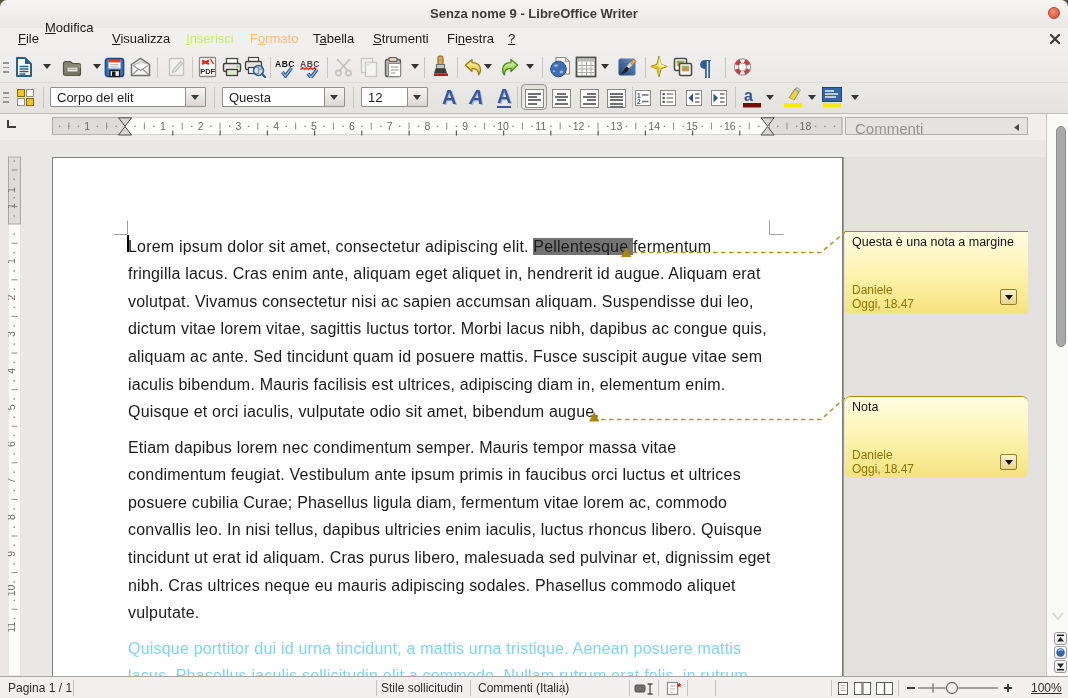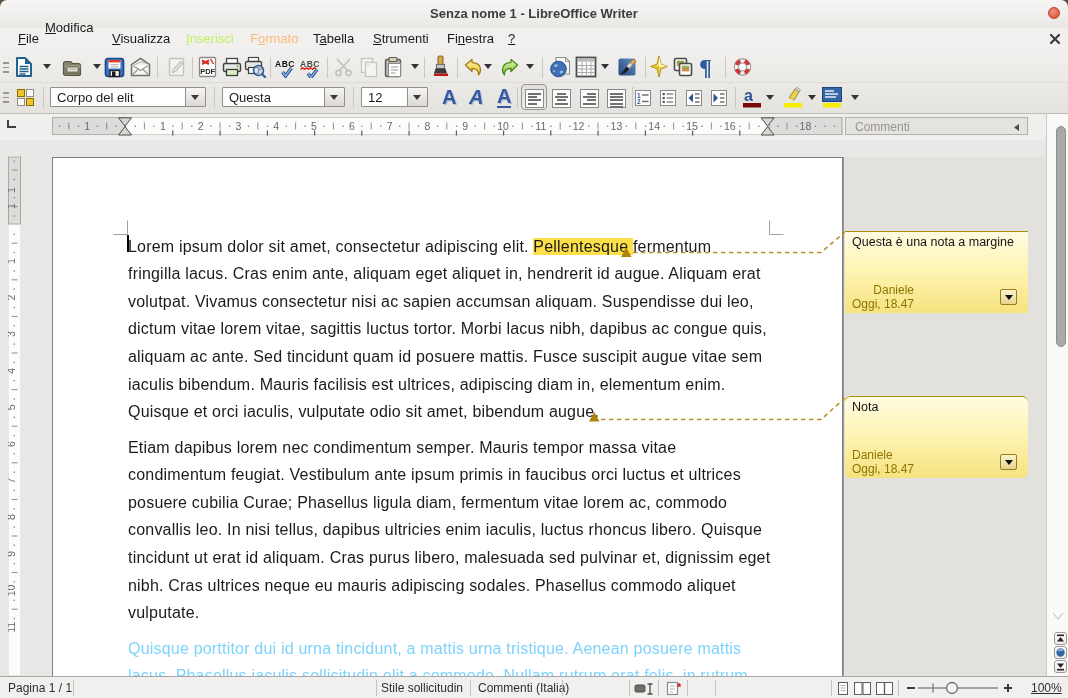--- a/index.html
+++ b/index.html
@@ -19,21 +19,21 @@
 .note .a{position:absolute;left:7px;top:52px;font-size:12px;line-height:13.5px;color:#8f7500;}
 .note .b{position:absolute;right:11px;bottom:8px;width:17px;height:16px;border:1px solid #9a7d1e;border-radius:2px;background:linear-gradient(#faf3cd,#e8d48e);box-sizing:border-box;}
 .note .b:after{content:"";position:absolute;left:3.5px;top:5px;width:0;height:0;border-left:4.5px solid transparent;border-right:4.5px solid transparent;border-top:5px solid #111;}
 .st{position:absolute;top:0;font-size:12px;color:#2e2e2e;line-height:22px;}
 .ssep{position:absolute;top:3px;width:1px;height:16px;background:#c5c3c0;}
 </style></head><body>
 
 <div class="abs" style="left:0;top:0;width:1068px;height:28px;
 background:linear-gradient(#f7f6f4,#eae8e5);border-radius:7px 7px 0 0;"></div>
 <div class="abs" style="left:0;top:0;width:1068px;height:28px;text-align:center;
-font-size:13px;font-weight:bold;color:#3d3d3d;line-height:27px;">Senza nome 1 - LibreOffice Writer</div>
+font-size:13px;font-weight:bold;color:#3d3d3d;line-height:27px;">Senza nome 9 - LibreOffice Writer</div>
 <div class="abs" style="left:1048px;top:7px;width:12px;height:12px;border-radius:50%;
 background:radial-gradient(circle at 40% 35%,#f0937e,#e25b3f 70%);border:1px solid #b5422b;box-sizing:border-box;"></div>
 
 <div class="abs" style="left:0;top:28px;width:1068px;height:24px;background:#f1f0ee;"></div>
 <div class="abs" style="left:18px;top:31px;font-size:13px;color:#1a1a1a;"><u>F</u>ile</div>
 <div class="abs" style="left:45px;top:20px;font-size:13px;color:#1a1a1a;"><u>M</u>odifica</div>
 <div class="abs" style="left:112px;top:31px;font-size:13px;color:#1a1a1a;"><u>V</u>isualizza</div>
 <div class="abs" style="left:186px;top:31px;font-size:13px;color:#bef264;"><u>I</u>nserisci</div>
 <div class="abs" style="left:250px;top:31px;font-size:13px;color:#fdba74;">F<u>o</u>rmato</div>
 <div class="abs" style="left:313px;top:31px;font-size:13px;color:#1a1a1a;">T<u>a</u>bella</div>
@@ -420,21 +420,21 @@
     <rect x="592.8" y="13.5" width="1.2" height="5" fill="#5a5a5a"></rect>
     <rect x="640.0" y="13.5" width="1.2" height="5" fill="#5a5a5a"></rect>
     <rect x="687.2" y="13.5" width="1.2" height="5" fill="#5a5a5a"></rect>
     <path d="M66.5 0.8 h13 l-6.5 8.4 z" fill="#d8d6d3" stroke="#4c4c4c" stroke-width="1"></path>
     <path d="M66.5 18 h13 l-6.5 -8.4 z" fill="#d8d6d3" stroke="#4c4c4c" stroke-width="1"></path>
     <path d="M709.1 0.8 h13 l-6.5 8.4 z" fill="#d8d6d3" stroke="#4c4c4c" stroke-width="1"></path>
     <path d="M709.1 18 h13 l-6.5 -8.4 z" fill="#d8d6d3" stroke="#4c4c4c" stroke-width="1"></path>
   </svg>
 <div class="abs" style="left:845px;top:117px;width:183px;height:18px;background:#e5e3e0;
 border:1px solid #b2b0ad;box-sizing:border-box;">
-<span style="position:absolute;left:9px;top:2px;font-size:12px;color:#96948f;">Commenti</span>
+<span style="position:absolute;left:9px;top:2px;font-size:15px;color:#96948f;">Commenti</span>
 <svg style="position:absolute;right:8px;top:5.5px;" width="5" height="7">
       <path d="M5 0 L5 7 L0 3.5 Z" fill="#4a4a4a"></path>
     </svg>
 </div>
 <div class="abs" style="left:0;top:140px;width:1068px;height:536px;background:#e9e8e6;overflow:hidden;">
 <svg class="abs" style="left:8px;top:15px;" width="13" height="521">
       <rect x="0" y="0" width="13" height="521" fill="#fcfcfb" stroke="#b9b7b4" stroke-width="0.6"></rect>
       <rect x="0.5" y="2" width="12" height="67" fill="#dddcda" stroke="#a9a7a4"></rect>
       <text x="0" y="0" font-size="10.5" fill="#686868" text-anchor="middle" font-family="Liberation Sans" transform="translate(6.5 51.10000000000001) rotate(-90)">1</text>
       <text x="0" y="0" font-size="10.5" fill="#686868" text-anchor="middle" font-family="Liberation Sans" transform="translate(6.5 35) rotate(-90)">1</text>
@@ -490,21 +490,21 @@
       <rect x="5.6" y="5.4" width="1.4" height="1.4" fill="#8a8a8a"></rect>
     </svg>
 <div class="abs" style="left:52px;top:17px;width:791px;height:520px;background:#fff;border:1px solid #7f7f7f;border-bottom:none;box-sizing:border-box;"></div>
 <div class="abs" style="left:843px;top:17px;width:203px;height:519px;background:#e2e1de;border-left:1px solid #9c9a96;box-sizing:border-box;"></div>
 </div>
 <svg class="abs" style="left:100px;top:218px;" width="700" height="20">
 <path d="M27.5 2.5 V16.5 M13.5 16.5 H27.5" stroke="#a0a0a0" stroke-width="1" fill="none"></path>
 <path d="M669.5 2.5 V16.5 M669.5 16.5 H683.5" stroke="#a0a0a0" stroke-width="1" fill="none"></path>
 </svg>
 <div class="abs" style="left:127px;top:235px;width:2px;height:17px;background:#000;"></div>
-<div class="abs" style="left:128px;top:232.7px;font-size:16px;line-height:27.6px;color:#1b1b1b;white-space:nowrap;letter-spacing:0.2px;">Lorem ipsum dolor sit amet, consectetur adipiscing elit. <span style="background:#fde047;margin-top:8px;">Pellentesque </span>fermentum<br>
+<div class="abs" style="left:128px;top:232.7px;font-size:16px;line-height:27.6px;color:#1b1b1b;white-space:nowrap;letter-spacing:0.2px;">Lorem ipsum dolor sit amet, consectetur adipiscing elit. <span style="background:#737373;margin-top:8px;">Pellentesque </span>fermentum<br>
 fringilla lacus. Cras enim ante, aliquam eget aliquet in, hendrerit id augue. Aliquam erat<br>
 volutpat. Vivamus consectetur nisi ac sapien accumsan aliquam. Suspendisse dui leo,<br>
 dictum vitae lorem vitae, sagittis luctus tortor. Morbi lacus nibh, dapibus ac congue quis,<br>
 aliquam ac ante. Sed tincidunt quam id posuere mattis. Fusce suscipit augue vitae sem<br>
 iaculis bibendum. Mauris facilisis est ultrices, adipiscing diam in, elementum enim.<br>
 Quisque et orci iaculis, vulputate odio sit amet, bibendum augue.</div>
 <div class="abs" style="left:128px;top:433.7px;font-size:16px;line-height:27.6px;color:#1b1b1b;white-space:nowrap;letter-spacing:0.2px;">Etiam dapibus lorem nec condimentum semper. Mauris tempor massa vitae<br>
 condimentum feugiat. Vestibulum ante ipsum primis in faucibus orci luctus et ultrices<br>
 posuere cubilia Curae; Phasellus ligula diam, fermentum vitae lorem ac, commodo<br>
 convallis leo. In nisi tellus, dapibus ultricies enim iaculis, luctus rhoncus libero. Quisque<br>
@@ -512,21 +512,21 @@
 nibh. Cras ultrices neque eu mauris adipiscing sodales. Phasellus commodo aliquet<br>
 vulputate.</div>
 <div class="abs" style="left:128px;top:634.7px;font-size:16px;line-height:27.6px;color:#7dd3fc;white-space:nowrap;letter-spacing:0.2px;height:44px;overflow:hidden;">Quisque porttitor dui id urna tincidunt, a mattis urna tristique. Aenean posuere mattis<br>
 lacus. Phasellus iaculis sollicitudin elit a commodo. Nullam rutrum erat felis, in rutrum</div>
 <svg class="abs" style="left:0;top:140px;" width="1068px" height="536">
 <path d="M621 117 h10.5 l-5.2 -9.5 z" fill="#ad830b"></path>
 <path d="M633 112.5 H821 L845 92" fill="none" stroke="#b8922a" stroke-width="1.6" stroke-dasharray="4.5,3.5"></path>
 <path d="M589 281.5 h10.5 l-5.2 -9.5 z" fill="#ad830b"></path>
 <path d="M601 279.5 H821 L845 258" fill="none" stroke="#b8922a" stroke-width="1.6" stroke-dasharray="4.5,3.5"></path>
 </svg>
-<div class="note" style="top:231px;text-align:right;">
+<div class="note" style="top:231px;">
 <div class="t">Questa è una nota a margine</div>
 <div class="a">Daniele<br>Oggi, 18.47</div>
     <div class="b"></div>
   </div>
 <div class="note" style="top:396px;border-radius:6px;">
 <div class="t">Nota</div>
 <div class="a">Daniele<br>Oggi, 18.47</div>
     <div class="b"></div>
   </div>
 <div class="abs" style="left:1046px;top:114px;width:22px;height:562px;background:#fafaf9;border-left:1px solid #cbc9c6;box-sizing:border-box;"></div>

